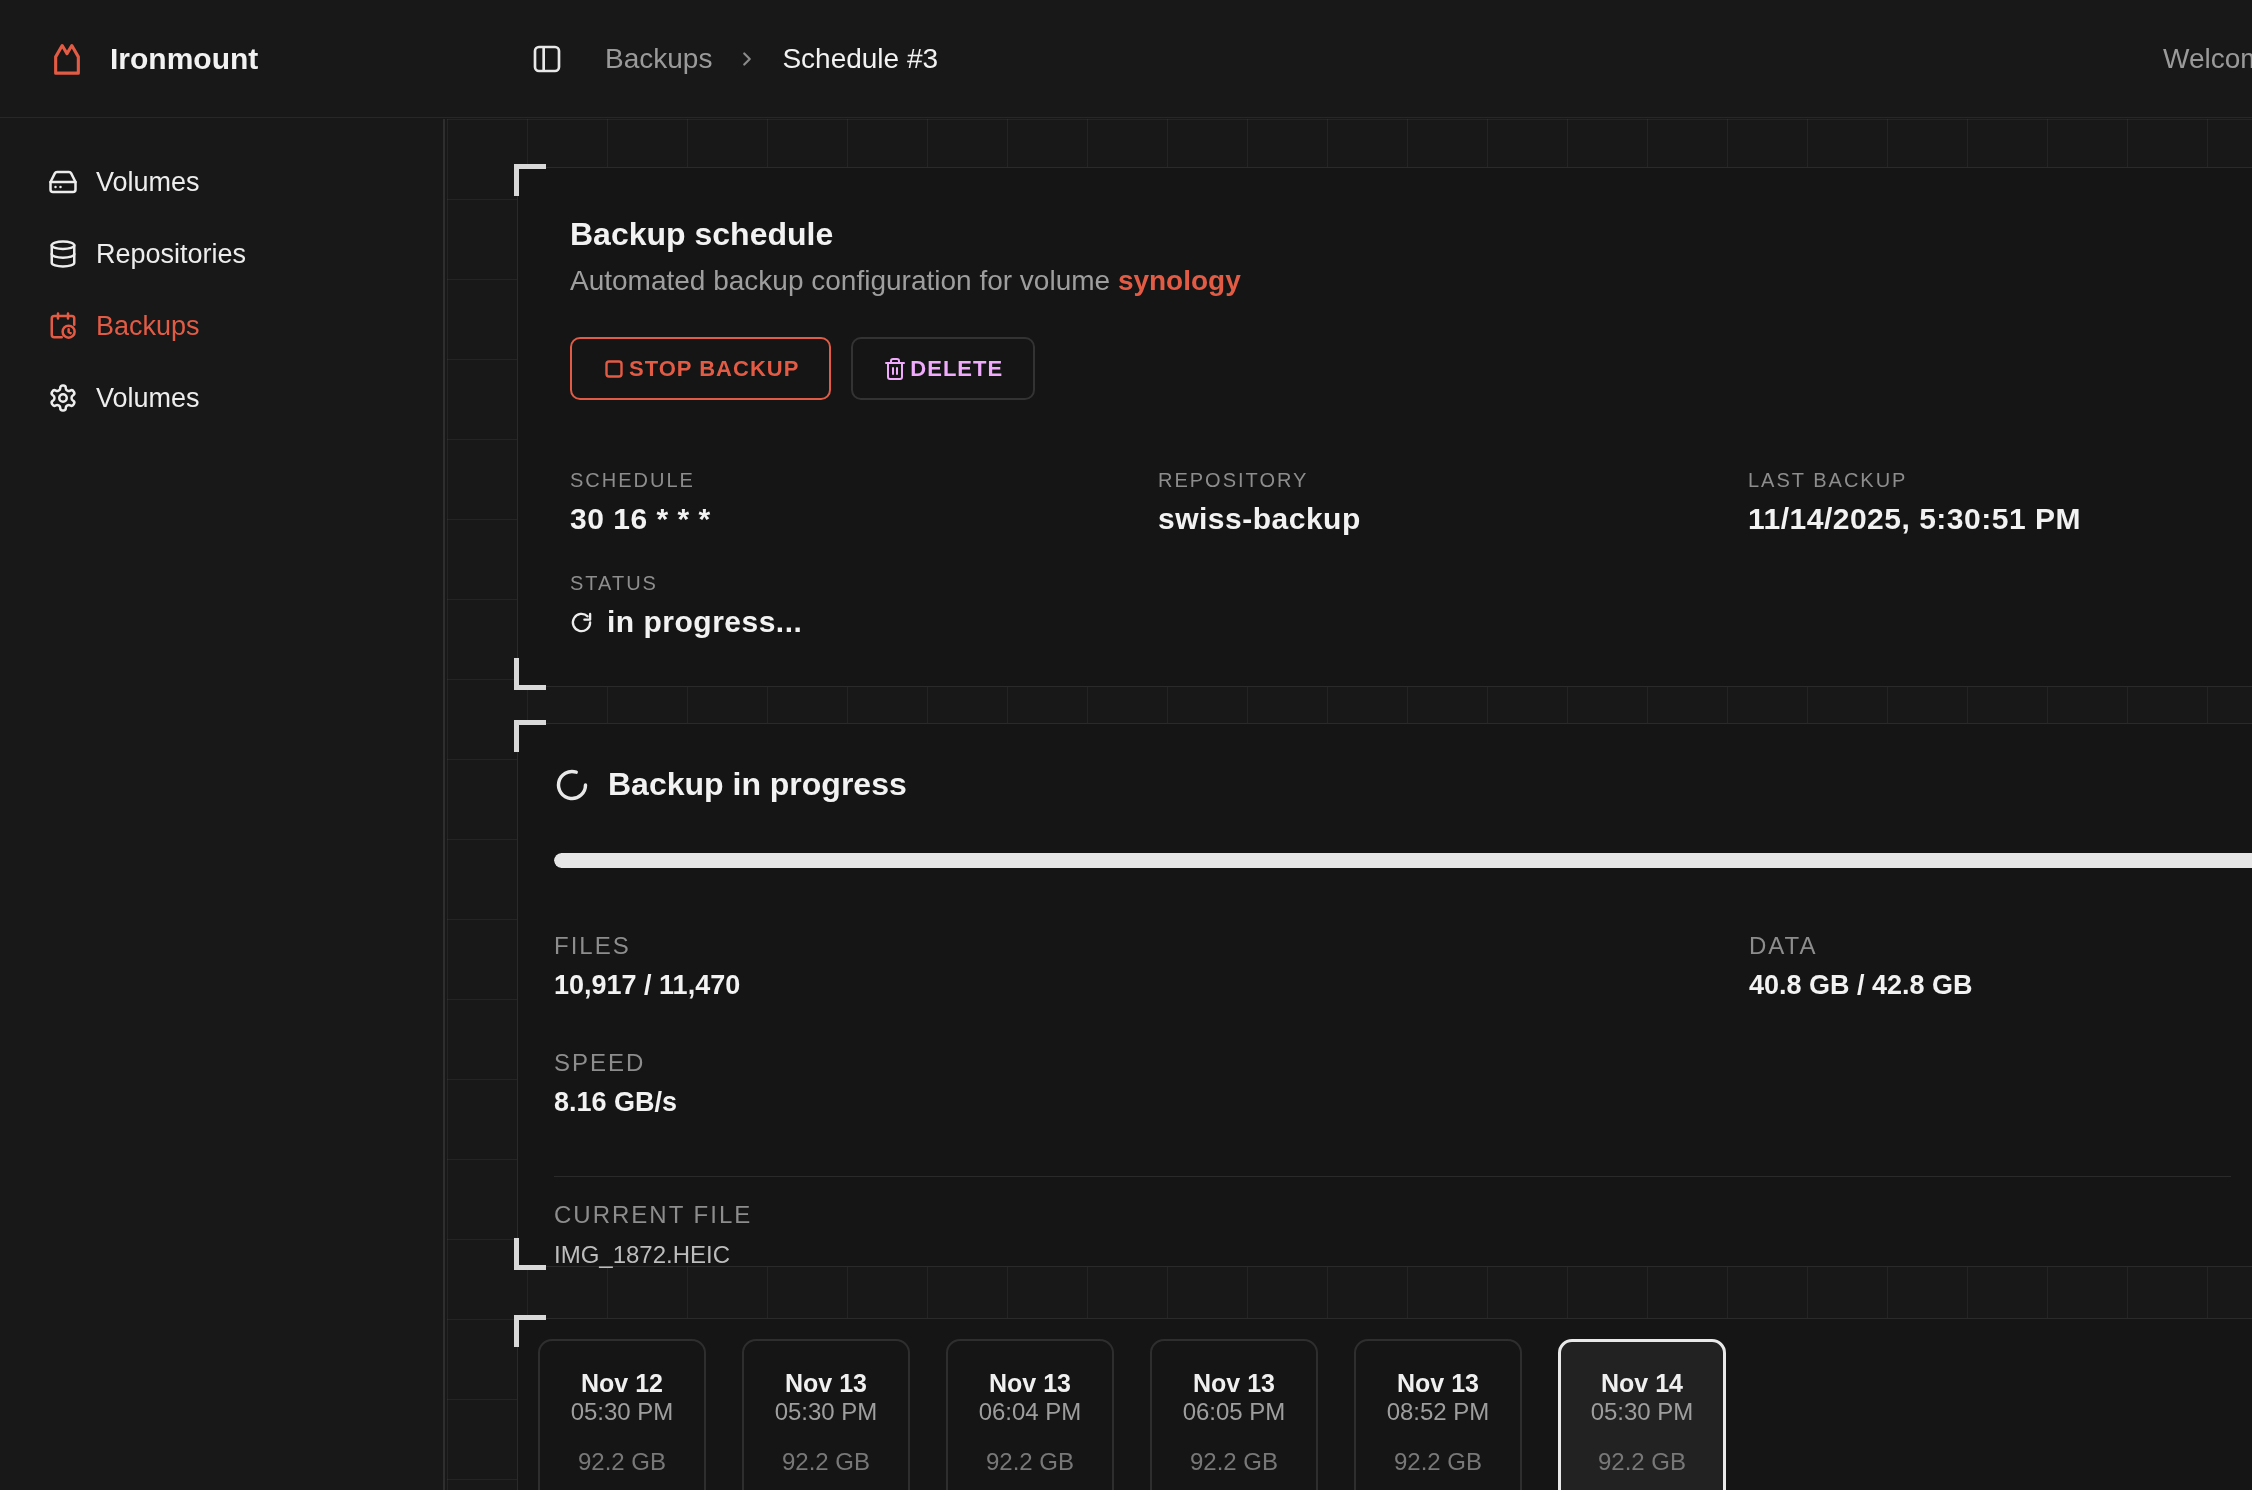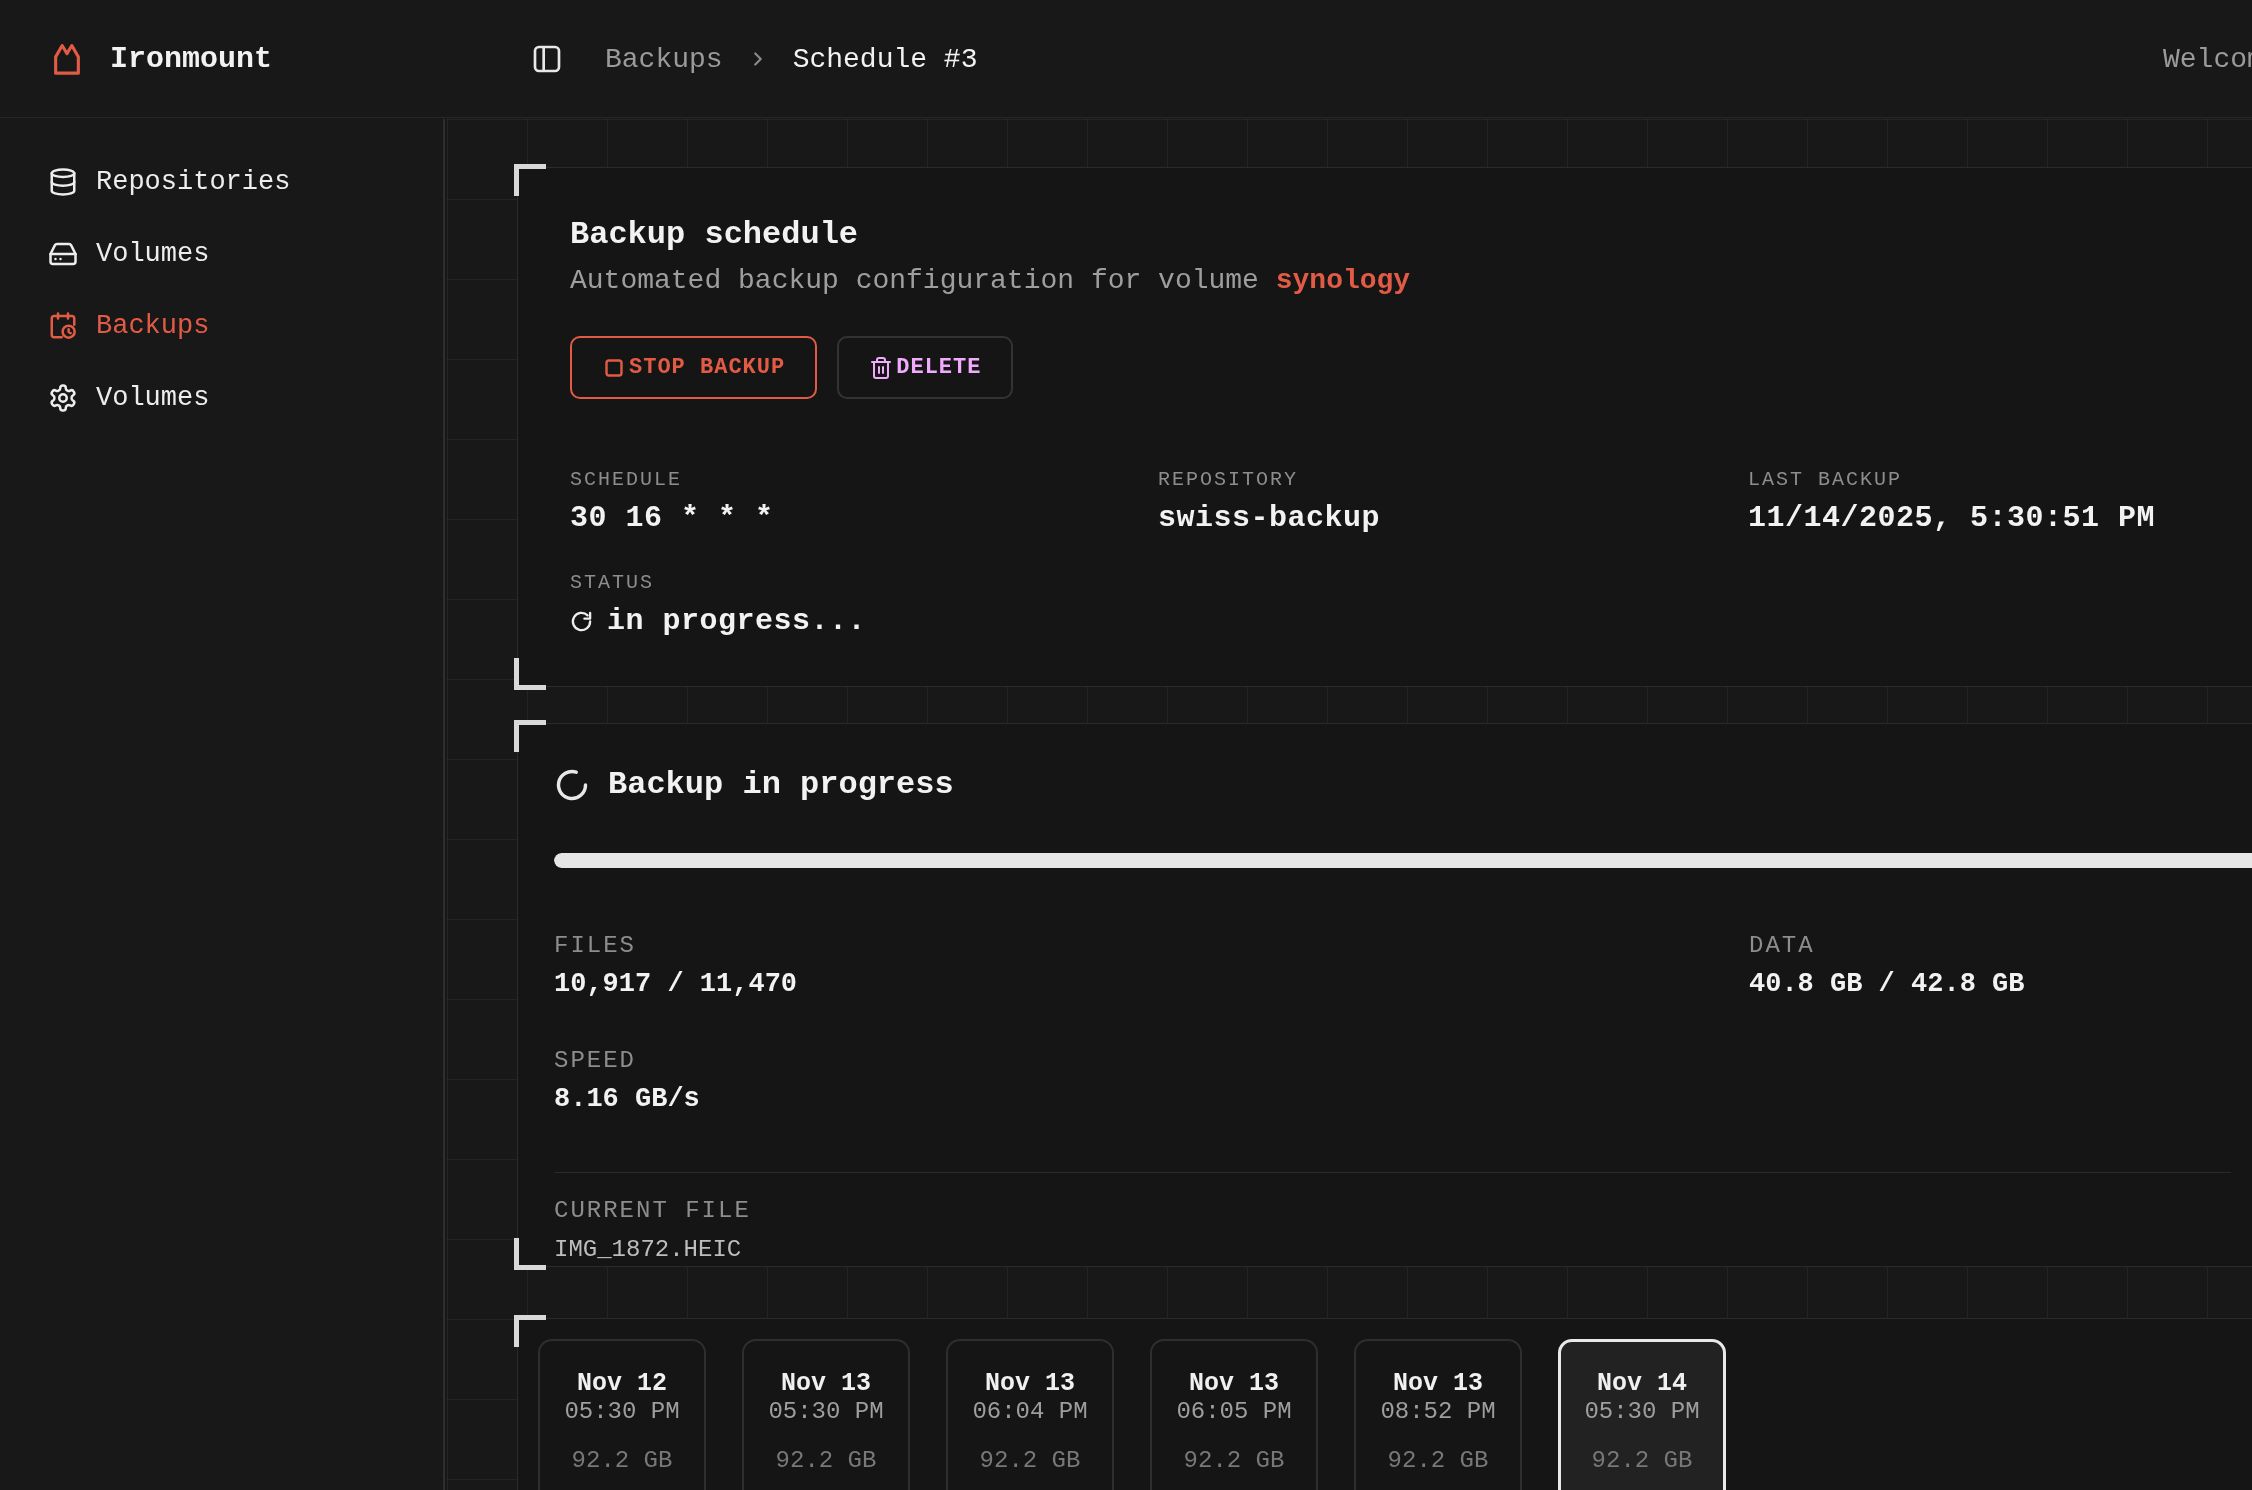--- a/index.html
+++ b/index.html
@@ -1,20 +1,20 @@
 <!DOCTYPE html>
 <html><head>
 <meta charset="utf-8">
 <style>
   * { margin:0; padding:0; box-sizing:border-box; }
   html,body { background:#0f0f0f; }
   .screen {
     position:relative; width:2252px; height:1490px; overflow:hidden;
     background:#181818; color:#ededed;
-    font-family:Liberation Mono, monospace;
+    font-family:Liberation Sans, sans-serif;
   }
   
   .header {
     position:absolute; left:0; top:0; width:100%; height:118px;
     border-bottom:1px solid #272727; display:flex; align-items:center;
   }
   .brand { display:flex; align-items:center; gap:26px; padding-left:50px; width:445px; flex:0 0 445px; }
   .brand-title { font-size:30px; font-weight:bold; color:#f2f2f2; }
   .crumbs { display:flex; align-items:center; position:absolute; left:531px; top:0; height:118px; }
   .panel-toggle { width:32px; height:32px; color:#e8e8e8; display:flex; align-items:center; cursor:pointer; }
@@ -127,37 +127,37 @@
       </span>
       <span class="crumb-page">Schedule #3</span>
     </div>
     <span class="welcome">Welcome</span>
   </div>
 
   <nav class="sidebar">
     <div class="side-item">
       <span class="s-icon">
         <svg width="30" height="30" viewBox="0 0 24 24" fill="none" stroke="currentColor" stroke-width="2" stroke-linecap="round" stroke-linejoin="round">
-          <ellipse cx="12" cy="5" rx="9" ry="3"></ellipse>
-          <path d="M3 5v14a9 3 0 0 0 18 0V5"></path>
-          <path d="M3 12a9 3 0 0 0 18 0"></path>
-        </svg>
-      </span>
-      <span>Repositories</span>
-    </div>
-    <div class="side-item">
-      <span class="s-icon">
-        <svg width="30" height="30" viewBox="0 0 24 24" fill="none" stroke="currentColor" stroke-width="2" stroke-linecap="round" stroke-linejoin="round">
           <line x1="22" y1="12" x2="2" y2="12"></line>
           <path d="M5.45 5.11 2 12v6a2 2 0 0 0 2 2h16a2 2 0 0 0 2-2v-6l-3.45-6.89A2 2 0 0 0 16.76 4H7.24a2 2 0 0 0-1.79 1.11z"></path>
           <line x1="6" y1="16" x2="6.01" y2="16"></line>
             <line x1="10" y1="16" x2="10.01" y2="16"></line>
         </svg>
       </span>
       <span>Volumes</span>
+    </div>
+    <div class="side-item">
+      <span class="s-icon">
+        <svg width="30" height="30" viewBox="0 0 24 24" fill="none" stroke="currentColor" stroke-width="2" stroke-linecap="round" stroke-linejoin="round">
+          <ellipse cx="12" cy="5" rx="9" ry="3"></ellipse>
+          <path d="M3 5v14a9 3 0 0 0 18 0V5"></path>
+          <path d="M3 12a9 3 0 0 0 18 0"></path>
+        </svg>
+      </span>
+      <span>Repositories</span>
     </div>
     <div class="side-item active">
       <span class="s-icon">
         <svg width="30" height="30" viewBox="0 0 24 24" fill="none" stroke="currentColor" stroke-width="2" stroke-linecap="round" stroke-linejoin="round">
           <path d="M11 21H5a2 2 0 0 1-2-2V6a2 2 0 0 1 2-2h14a2 2 0 0 1 2 2v5"></path>
           <path d="M8 2v4"></path>
             <path d="M16 2v4"></path>
           <circle cx="16.5" cy="16.5" r="4.8"></circle>
           <path d="M16.5 14.5v2.2l1.6 1"></path>
         </svg>

